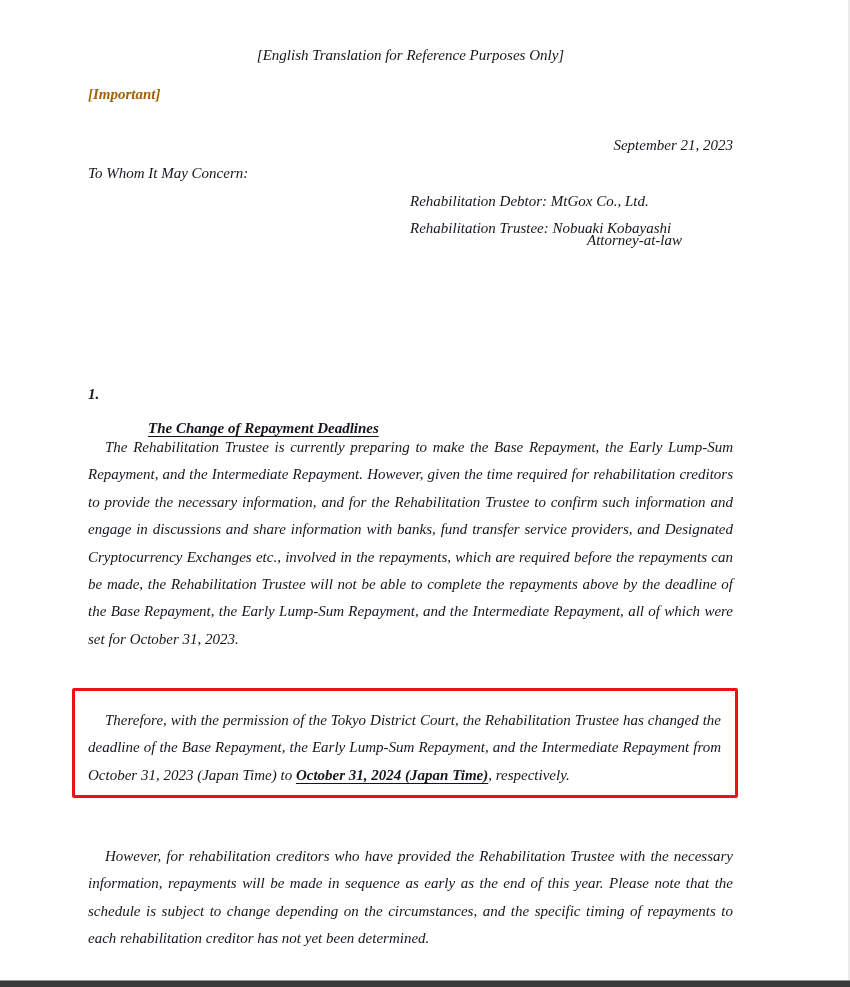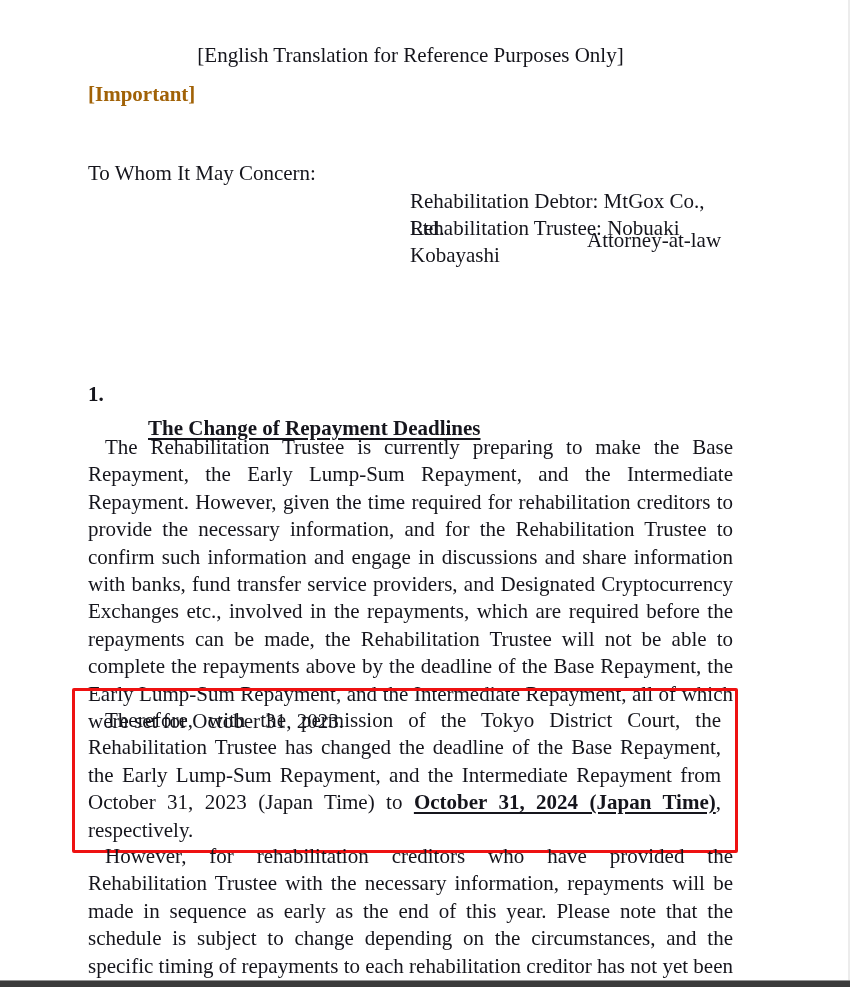--- a/index.html
+++ b/index.html
@@ -14,21 +14,21 @@
     overflow: hidden;
   }
   .content {
     position: absolute;
     left: 88px;
     top: 0;
     width: 645px;
     height: 100%;
   }
   .abs { position: absolute; }
-  .fs { font-size: 21px; line-height: 27.4px; }
+  .fs { font-size: 15px; line-height: 27.4px; font-style: italic; }
   .center { text-align: center; width: 100%; }
   .right { text-align: right; width: 100%; }
   .bold { font-weight: bold; }
   .red-text { color: #a16207; }
   .justify { text-align: justify; }
   .indent { text-indent: 17px; }
   .doc-title { font-weight: bold; }
   .section-heading {
     font-weight: bold;
     text-decoration: underline;
@@ -70,20 +70,21 @@
 </head>
 <body>
 
 <div class="page">
   <div class="content">
 
     <div class="abs fs center" style="top:42px;">[English Translation for Reference Purposes Only]</div>
 
     <div class="abs fs bold red-text" style="top:81px; left:0;">[Important]</div>
 
+    <div class="abs fs right" style="top:132px;">September 21, 2023</div>
 
     <div class="abs fs" style="top:160px; left:0;">To Whom It May Concern:</div>
 
     <div class="abs fs" style="top:188px; left:322px;">Rehabilitation Debtor: MtGox Co., Ltd.</div>
 
     <div class="abs fs" style="top:215px; left:322px;">Rehabilitation Trustee: Nobuaki Kobayashi</div>
 
     <div class="abs fs" style="top:227px; left:499px;">Attorney-at-law</div>
 
 

